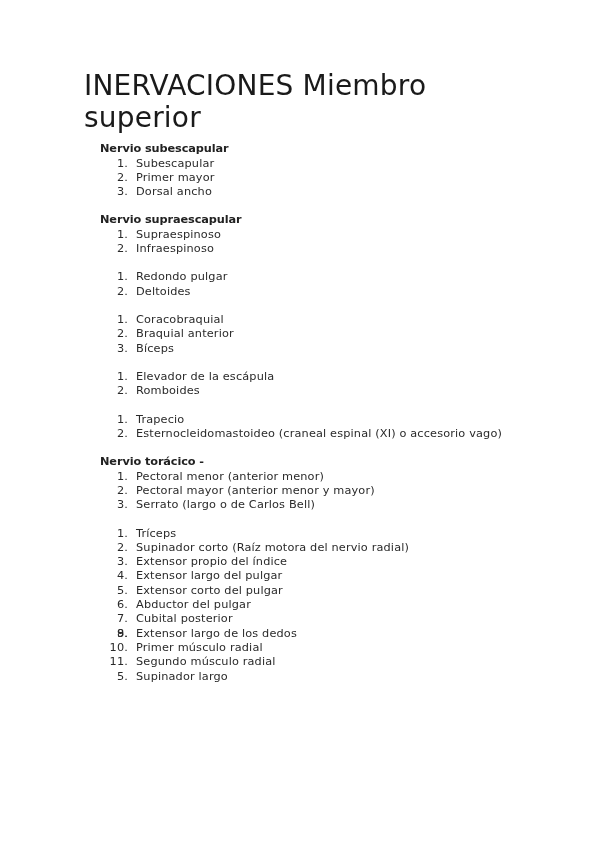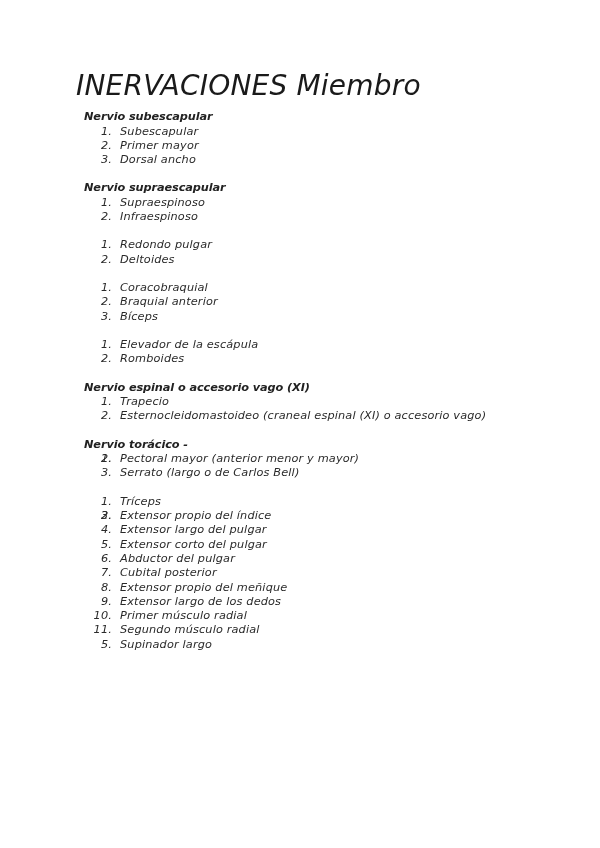--- a/index.html
+++ b/index.html
@@ -10,36 +10,35 @@
     body {
       width: 600px;
       height: 848px;
       position: relative;
       overflow: hidden;
       font-family: "DejaVu Sans", "Liberation Sans", sans-serif;
       color: #1f1f1f;
     }
     .page {
       position: absolute;
-      left: 76px;
+      left: 84px;
       top: 70px;
       width: 480px;
-      font-style: italic;
     }
     .title {
       font-size: 28px;
       font-weight: normal;
       line-height: 32px;
       letter-spacing: 0.2px;
       margin: 0 0 8px 0;
       color: #1a1a1a;
       font-family: "DejaVu Sans", sans-serif;
     }
     .section {
-      margin: 0 0 14px 8px;
+      margin: 0 0 14px 16px;
     }
     .section-heading {
       font-size: 11.3px;
       font-weight: bold;
       line-height: 14.5px;
       margin: 0;
       color: #222;
       letter-spacing: -0.1px;
     }
     ol.items {
@@ -62,20 +61,21 @@
       width: 28px;
       text-align: right;
     }
   </style>
 </head>
 <body>
 
 <div class="page">
   <h1 class="title">
     <span>INERVACIONES Miembro</span><br>
+    <span>superior</span>
   </h1>
   <div id="sections">
       <div class="section">
         <div class="section-heading">Nervio subescapular</div>
         <ol class="items">
           <li><span class="num">1.</span><span>Subescapular</span></li>
           <li><span class="num">2.</span><span>Primer mayor</span></li>
           <li><span class="num">3.</span><span>Dorsal ancho</span></li>
         </ol>
       </div>
@@ -99,44 +99,43 @@
           <li><span class="num">3.</span><span>Bíceps</span></li>
         </ol>
       </div>
       <div class="section">
         <ol class="items">
           <li><span class="num">1.</span><span>Elevador de la escápula</span></li>
           <li><span class="num">2.</span><span>Romboides</span></li>
         </ol>
       </div>
       <div class="section">
-        <div class="section-heading">Nervio espinal o accesorio vago (XI)</div>
         <ol class="items">
           <li><span class="num">1.</span><span>Trapecio</span></li>
           <li><span class="num">2.</span><span>Esternocleidomastoideo (craneal espinal (XI) o accesorio vago)</span></li>
         </ol>
       </div>
       <div class="section">
         <div class="section-heading">Nervio torácico -</div>
         <ol class="items">
-          <li><span class="num">1.</span></li>
+          <li><span class="num">1.</span><span>Pectoral menor (anterior menor)</span></li>
           <li><span class="num">2.</span><span>Pectoral mayor (anterior menor y mayor)</span></li>
           <li><span class="num">3.</span><span>Serrato (largo o de Carlos Bell)</span></li>
         </ol>
       </div>
       <div class="section">
         <ol class="items">
           <li><span class="num">1.</span><span>Tríceps</span></li>
-          <li><span class="num">2.</span></li>
+          <li><span class="num">2.</span><span>Supinador corto (Raíz motora del nervio radial)</span></li>
           <li><span class="num">3.</span><span>Extensor propio del índice</span></li>
           <li><span class="num">4.</span><span>Extensor largo del pulgar</span></li>
           <li><span class="num">5.</span><span>Extensor corto del pulgar</span></li>
           <li><span class="num">6.</span><span>Abductor del pulgar</span></li>
           <li><span class="num">7.</span><span>Cubital posterior</span></li>
-          <li><span class="num">8.</span><span>Extensor propio del meñique</span></li>
+          <li><span class="num">8.</span></li>
           <li><span class="num">9.</span><span>Extensor largo de los dedos</span></li>
           <li><span class="num">10.</span><span>Primer músculo radial</span></li>
           <li><span class="num">11.</span><span>Segundo músculo radial</span></li>
           <li><span class="num">5.</span><span>Supinador largo</span></li>
         </ol>
       </div>
     </div>
 </div>
 
 </body></html>

